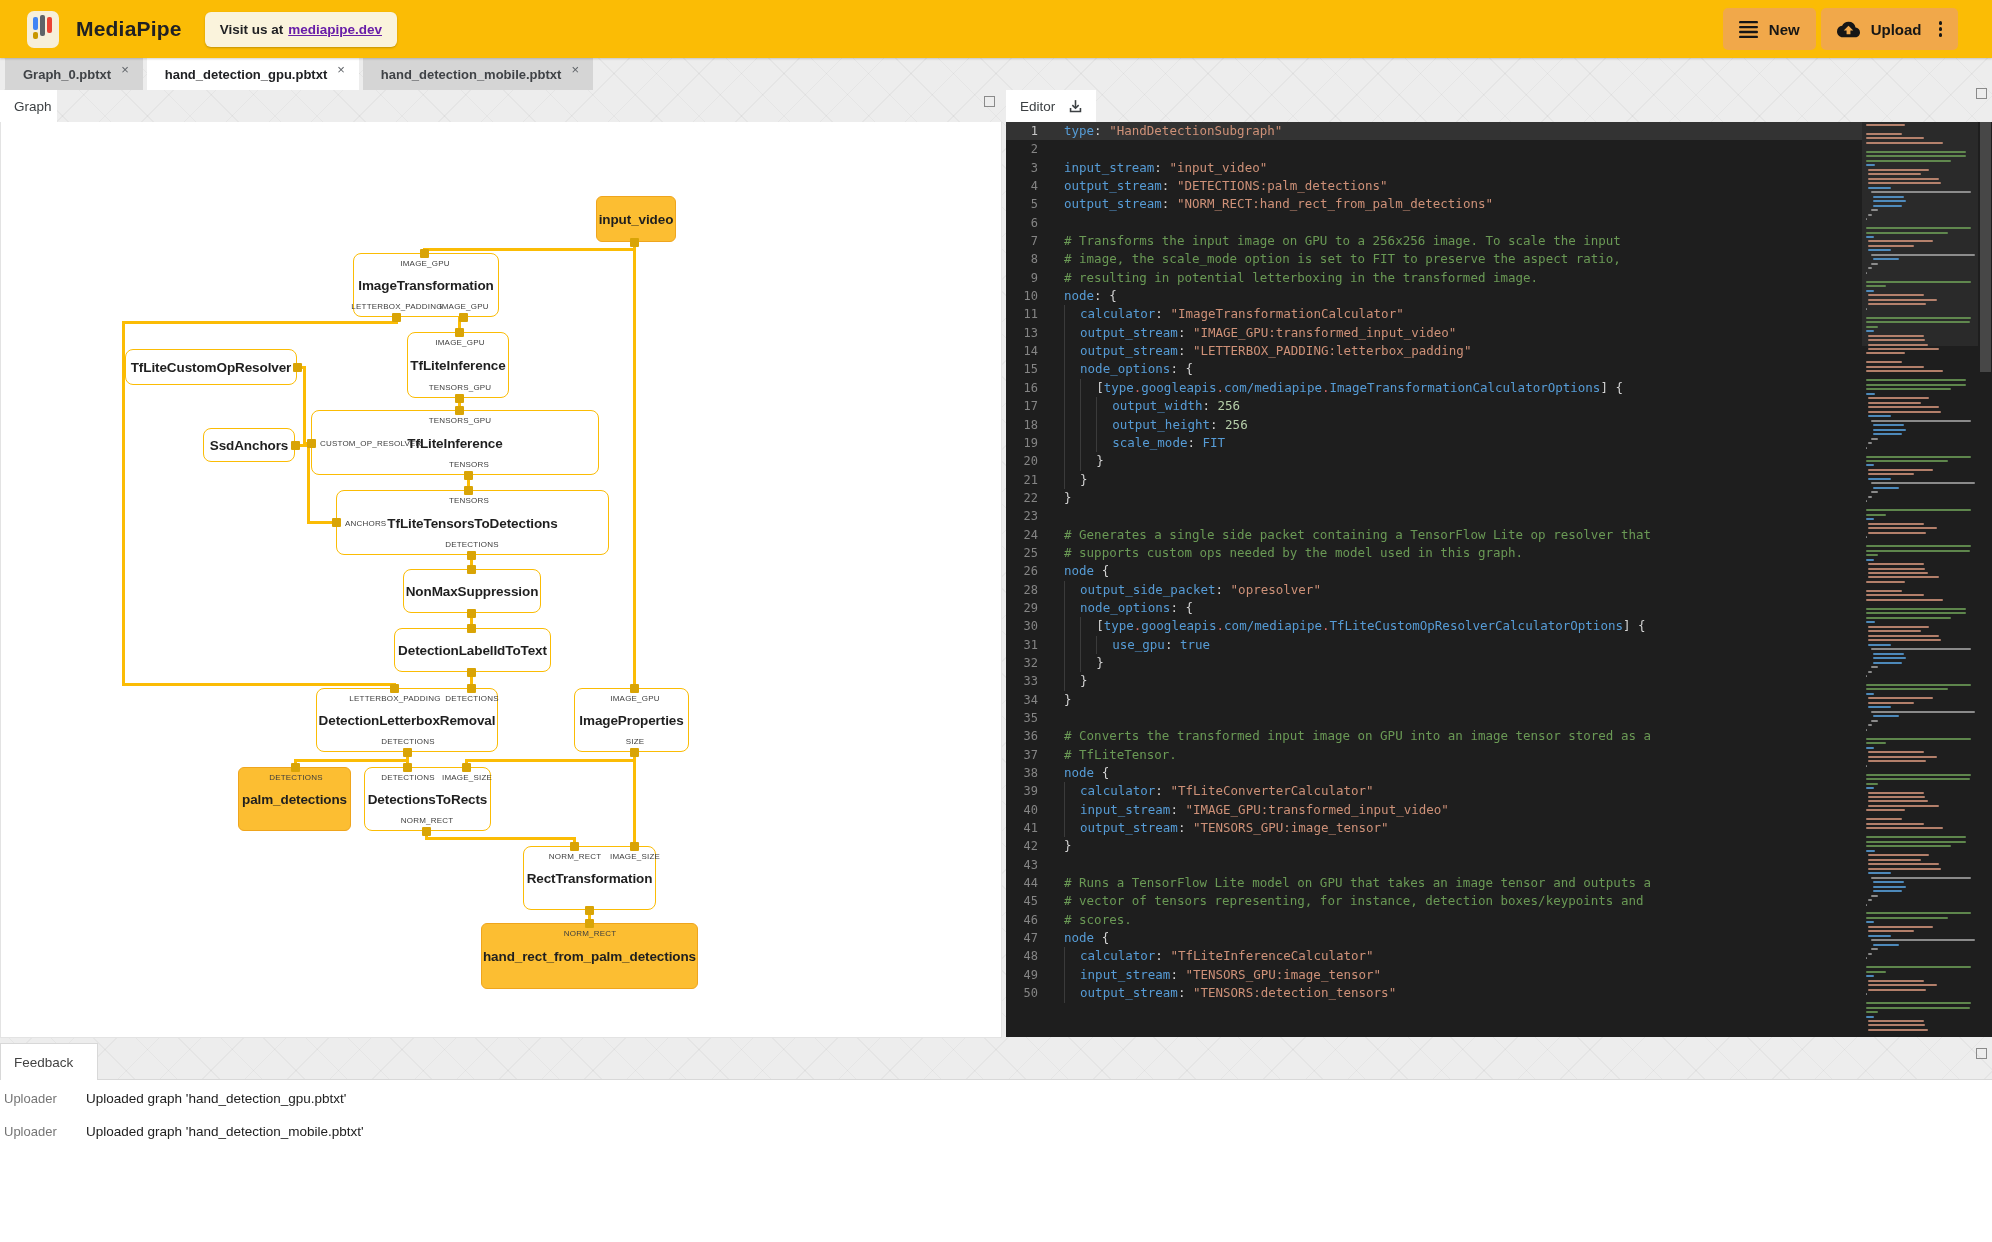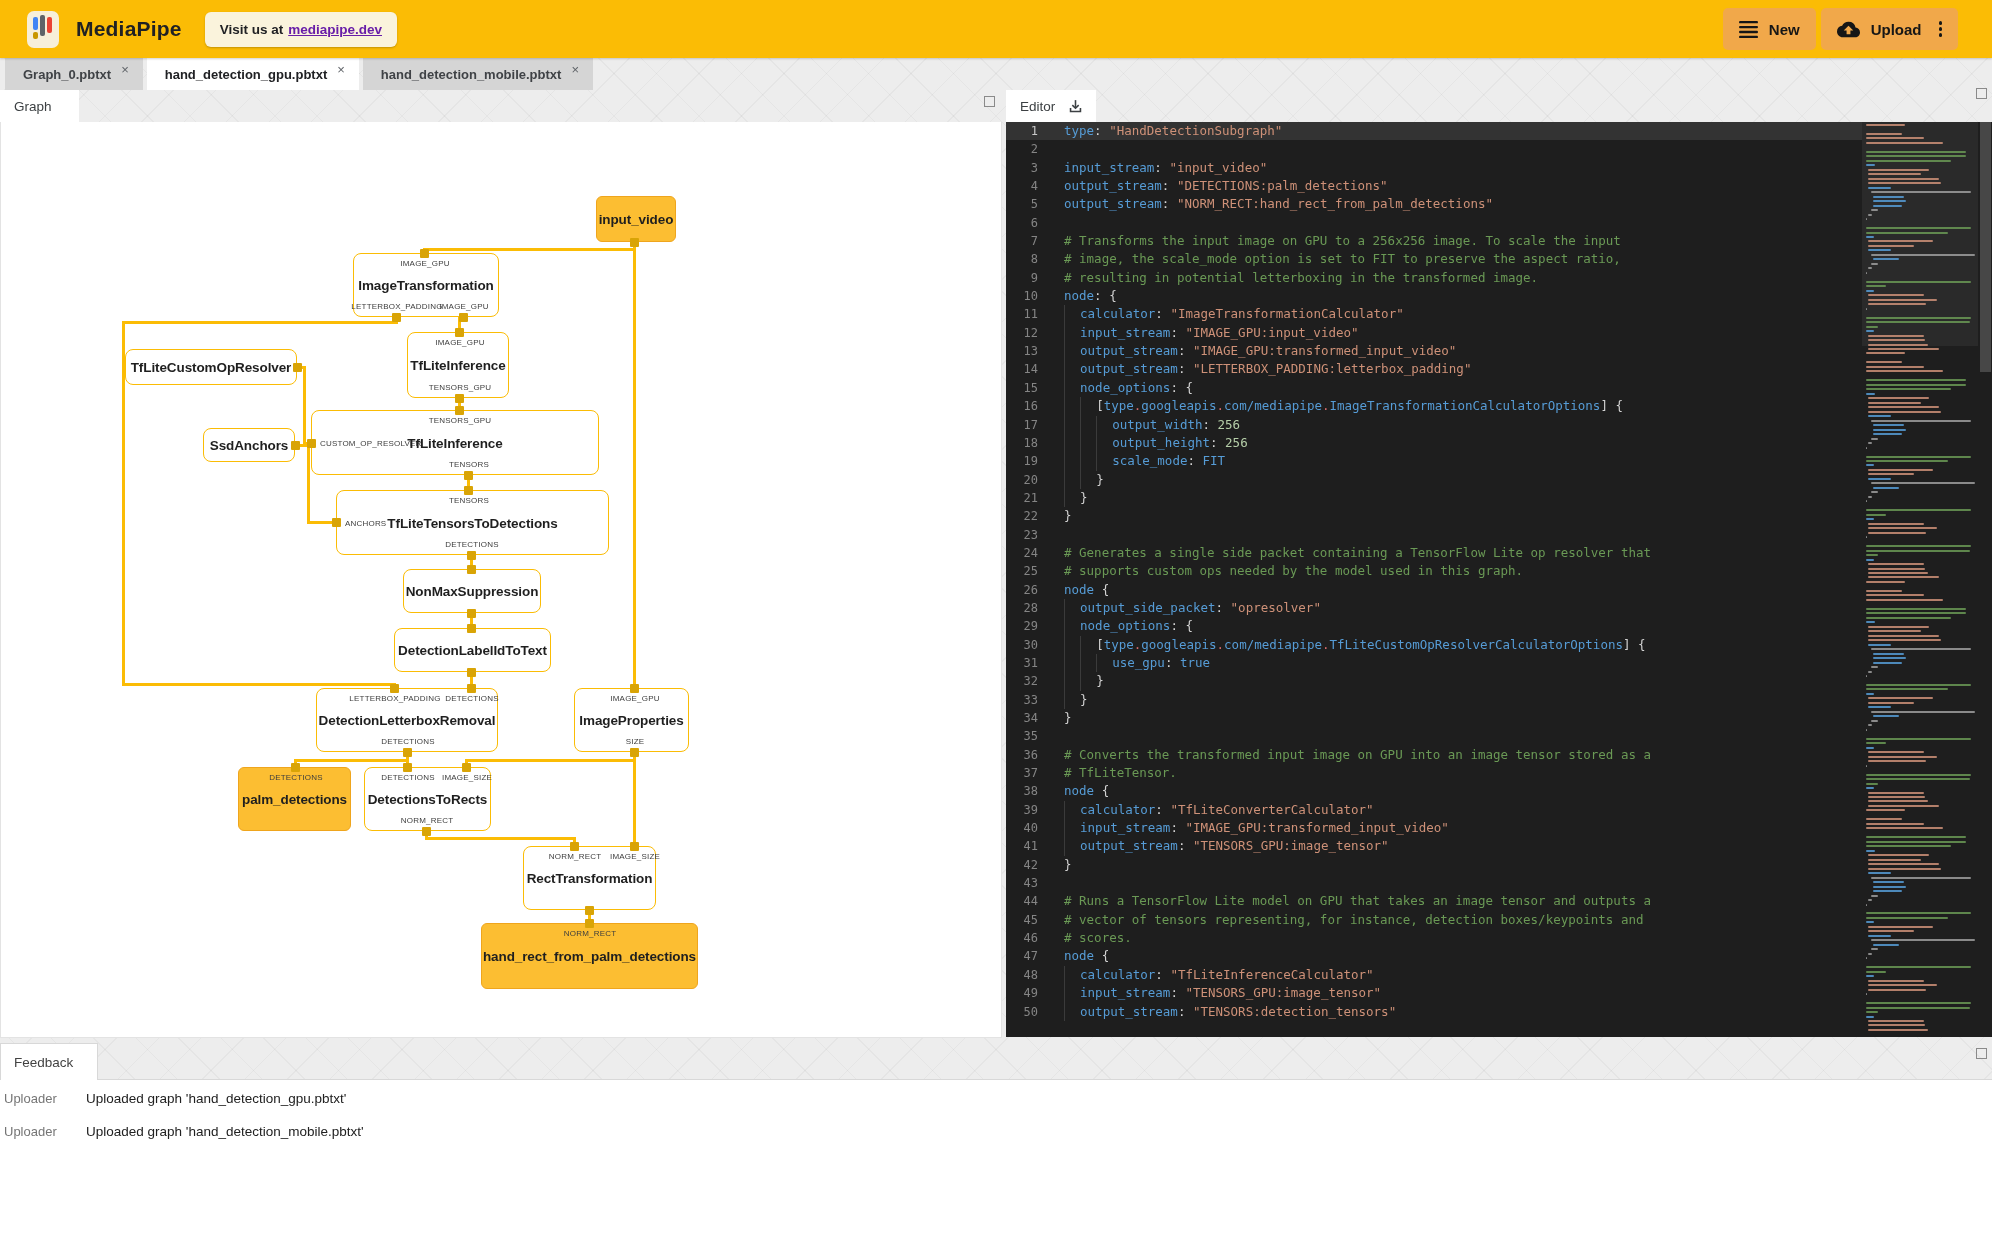--- a/index.html
+++ b/index.html
@@ -30,21 +30,21 @@
   .kebab i{width:3.5px;height:3.5px;background:#161616;border-radius:50%;}
   
   .ftabs{position:absolute;left:0;top:58px;height:32px;display:flex;padding-left:5px;z-index:5;}
   .ftab{height:32px;display:flex;align-items:center;padding:0 14px 0 18px;background:#D5D5D5;
     margin-right:4px;font-size:13px;font-weight:bold;color:#3F4246;cursor:pointer;}
   .ftab.active{background:#FFFFFF;color:#202124;}
   .fclose{position:relative;top:-5px;margin-left:10px;font-size:13px;color:#5F6368;font-weight:normal;cursor:pointer;}
   
   .ptab{position:absolute;top:90px;height:32px;background:#fff;display:flex;align-items:center;
     font-size:13.5px;color:#3C4043;padding:0 14px;z-index:4;cursor:pointer;}
-  .ptab-graph{left:0;width:79px;}
+  .ptab-graph{left:0;width:57px;}
   .ptab-editor{left:1006px;padding-right:12px;}
   .ptab-editor svg{margin-left:12px;}
   
   .xpand{position:absolute;width:11px;height:11px;border:1.4px solid #8a8a8a;background:transparent;cursor:pointer;}
   
   .gpanel{position:absolute;left:0;top:122px;width:1002px;height:916px;background:#fff;border:1px solid #E3E3E3;border-top:none;}
   .gcanvas{position:absolute;left:0;top:0;width:1002px;height:916px;overflow:hidden;}
   .eseg{position:absolute;background:#FBBC05;}
   .gnode{position:absolute;background:#fff;border:1.5px solid #FBBC05;border-radius:8px;cursor:pointer;}
   .gnode.stream{background:#FCBE32;border:1.7px solid #EFA51D;border-radius:6px;}
@@ -295,21 +295,20 @@
         <div class="cl"><div class="ln">2</div><div class="ct"></div></div>
         <div class="cl"><div class="ln">3</div><div class="ct"><span class="tk-k">input_stream</span><span class="tk-p">: </span><span class="tk-s">"input_video"</span></div></div>
         <div class="cl"><div class="ln">4</div><div class="ct"><span class="tk-k">output_stream</span><span class="tk-p">: </span><span class="tk-s">"DETECTIONS:palm_detections"</span></div></div>
         <div class="cl"><div class="ln">5</div><div class="ct"><span class="tk-k">output_stream</span><span class="tk-p">: </span><span class="tk-s">"NORM_RECT:hand_rect_from_palm_detections"</span></div></div>
         <div class="cl"><div class="ln">6</div><div class="ct"></div></div>
         <div class="cl"><div class="ln">7</div><div class="ct"><span class="tk-c"># Transforms the input image on GPU to a 256x256 image. To scale the input</span></div></div>
         <div class="cl"><div class="ln">8</div><div class="ct"><span class="tk-c"># image, the scale_mode option is set to FIT to preserve the aspect ratio,</span></div></div>
         <div class="cl"><div class="ln">9</div><div class="ct"><span class="tk-c"># resulting in potential letterboxing in the transformed image.</span></div></div>
         <div class="cl"><div class="ln">10</div><div class="ct"><span class="tk-k">node</span><span class="tk-p">: {</span></div></div>
         <div class="cl"><div class="ln">11</div><div class="ct"><span class="ind">  </span><span class="tk-k">calculator</span><span class="tk-p">: </span><span class="tk-s">"ImageTransformationCalculator"</span></div></div>
-        <div class="cl"><div class="ln">12</div><div class="ct"><span class="ind">  </span><span class="tk-k">input_stream</span><span class="tk-p">: </span><span class="tk-s">"IMAGE_GPU:input_video"</span></div></div>
         <div class="cl"><div class="ln">13</div><div class="ct"><span class="ind">  </span><span class="tk-k">output_stream</span><span class="tk-p">: </span><span class="tk-s">"IMAGE_GPU:transformed_input_video"</span></div></div>
         <div class="cl"><div class="ln">14</div><div class="ct"><span class="ind">  </span><span class="tk-k">output_stream</span><span class="tk-p">: </span><span class="tk-s">"LETTERBOX_PADDING:letterbox_padding"</span></div></div>
         <div class="cl"><div class="ln">15</div><div class="ct"><span class="ind">  </span><span class="tk-k">node_options</span><span class="tk-p">: {</span></div></div>
         <div class="cl"><div class="ln">16</div><div class="ct"><span class="ind">  </span><span class="ind">  </span><span class="tk-p">[</span><span class="tk-k">type</span><span class="tk-d">.</span><span class="tk-k">googleapis</span><span class="tk-d">.</span><span class="tk-k">com/mediapipe</span><span class="tk-d">.</span><span class="tk-k">ImageTransformationCalculatorOptions</span><span class="tk-p">] {</span></div></div>
         <div class="cl"><div class="ln">17</div><div class="ct"><span class="ind">  </span><span class="ind">  </span><span class="ind">  </span><span class="tk-k">output_width</span><span class="tk-p">: </span><span class="tk-n">256</span></div></div>
         <div class="cl"><div class="ln">18</div><div class="ct"><span class="ind">  </span><span class="ind">  </span><span class="ind">  </span><span class="tk-k">output_height</span><span class="tk-p">: </span><span class="tk-n">256</span></div></div>
         <div class="cl"><div class="ln">19</div><div class="ct"><span class="ind">  </span><span class="ind">  </span><span class="ind">  </span><span class="tk-k">scale_mode</span><span class="tk-p">: </span><span class="tk-v">FIT</span></div></div>
         <div class="cl"><div class="ln">20</div><div class="ct"><span class="ind">  </span><span class="ind">  </span><span class="tk-p">}</span></div></div>
         <div class="cl"><div class="ln">21</div><div class="ct"><span class="ind">  </span><span class="tk-p">}</span></div></div>
         <div class="cl"><div class="ln">22</div><div class="ct"><span class="tk-p">}</span></div></div>

